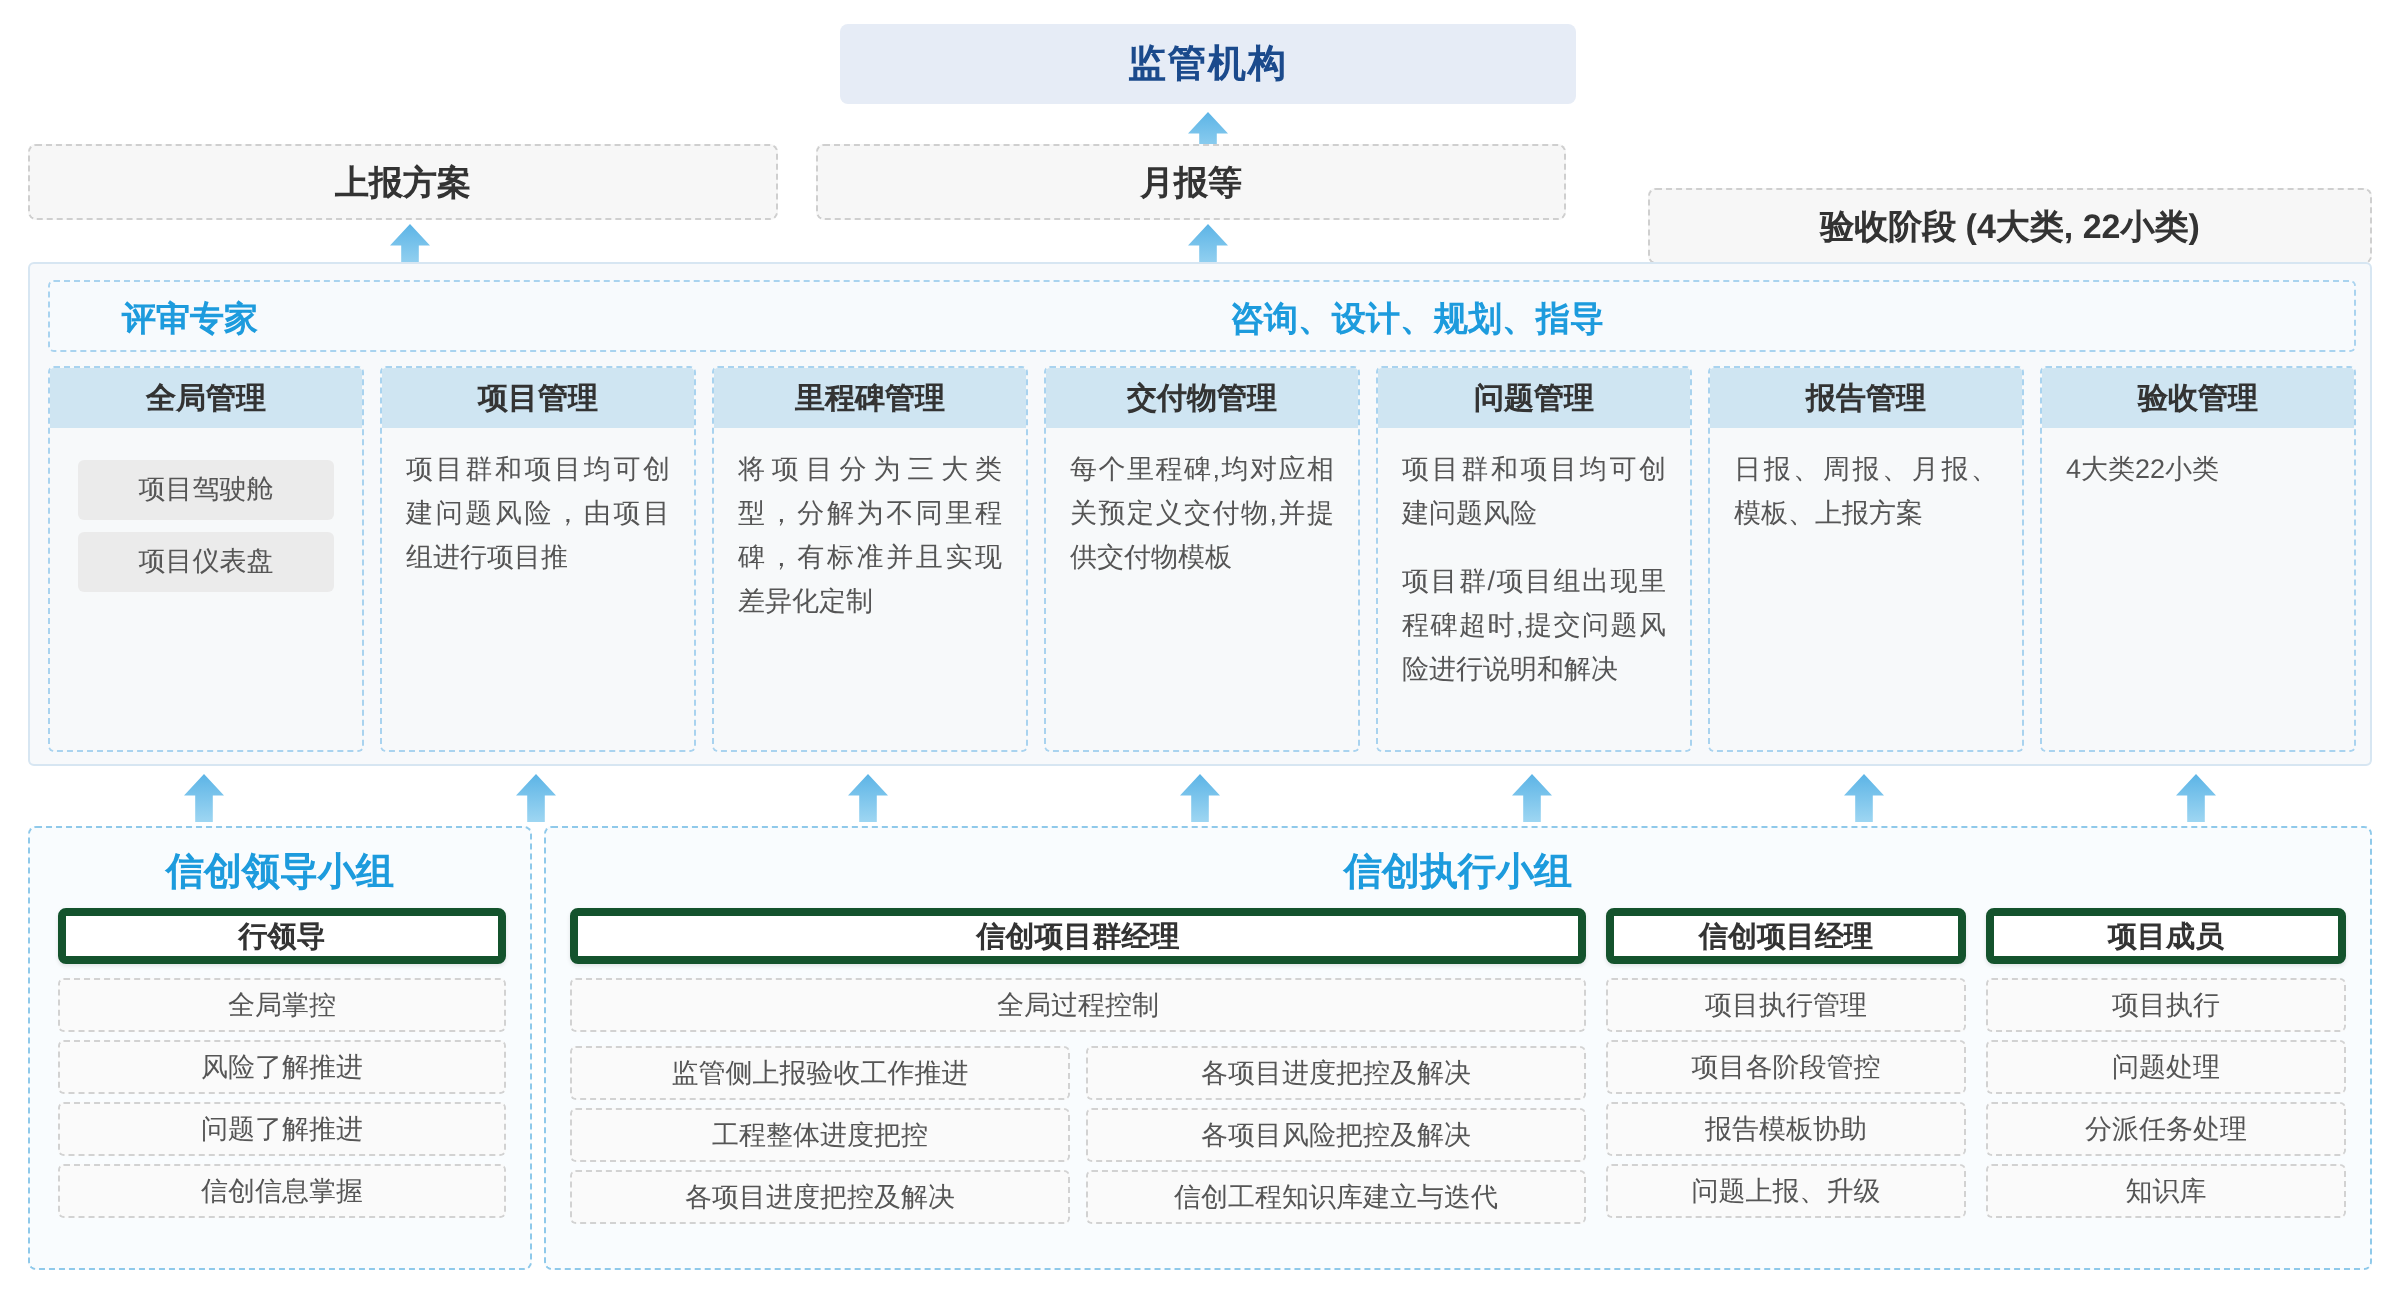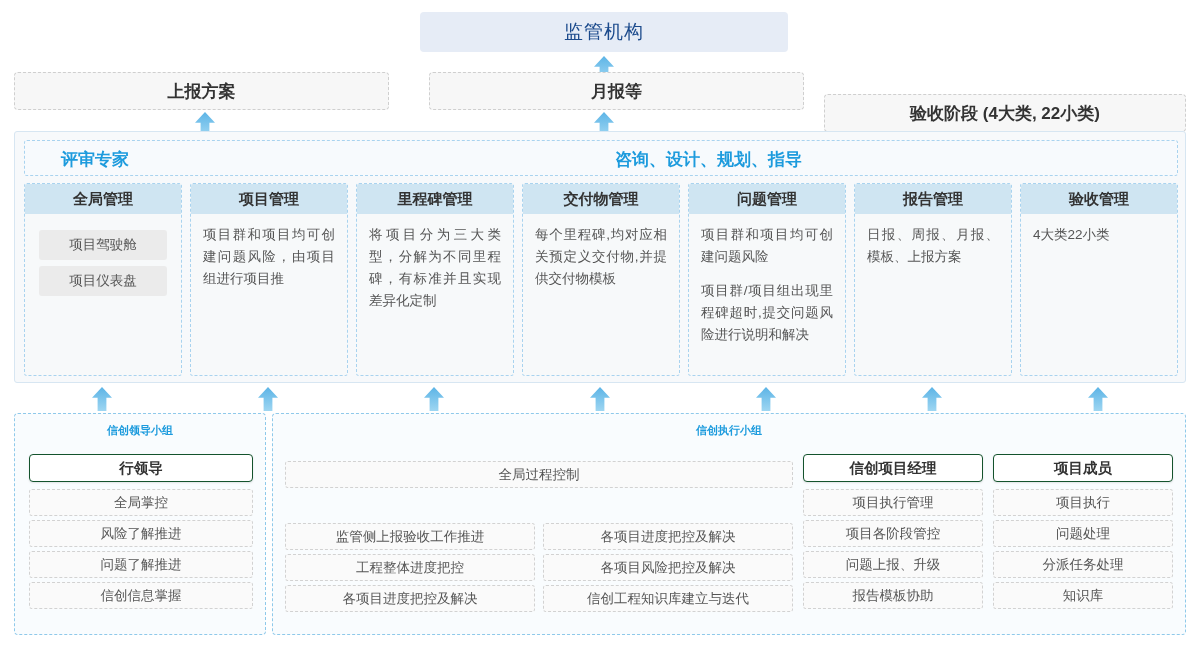--- a/index.html
+++ b/index.html
@@ -19,32 +19,32 @@
     border-radius:4px;
     display:flex;align-items:center;justify-content:center;
     box-sizing:border-box;
   }
 
   
   .regulator{
     position:absolute;left:420px;top:12px;width:368px;height:40px;
     background:#e6ecf6;border-radius:4px;
     display:flex;align-items:center;justify-content:center;
-    font-size:19px;font-weight:normal;color:#1b4a8c;
+    font-size:19px;font-weight:bold;color:#1b4a8c;
     letter-spacing:1px;
   }
 
   
   .report-row{position:absolute;left:14px;top:72px;width:1172px;height:38px;}
   .report-box{
     position:absolute;top:0;height:38px;
     font-size:17px;font-weight:bold;color:#333;
   }
   .rb0{left:0px;width:375px;}
-  .rb1{left:415px;width:375px;}
+  .rb1{left:394px;width:375px;}
   .rb2{left:810px;width:362px;margin-top:22px;}
 
   
   .arrow{
     position:absolute;width:20px;height:24px;
     background:linear-gradient(180deg,#5cb4e6 0%,#9ed6f2 100%);
     clip-path:polygon(50% 0%,100% 45%,72% 45%,72% 100%,28% 100%,28% 45%,0% 45%);
   }
 
   
@@ -91,25 +91,25 @@
     position:absolute;left:14px;top:413px;width:252px;height:222px;
     border:1px dashed #8fc9ea;border-radius:4px;background:#f9fcfe;
     box-sizing:border-box;
   }
   .exec-grp{
     position:absolute;left:272px;top:413px;width:914px;height:222px;
     border:1px dashed #8fc9ea;border-radius:4px;background:#f9fcfe;
     box-sizing:border-box;
   }
   .grp-title{
-    position:absolute;top:9px;font-size:11px;font-weight:bold;color:#1d9bdd;
+    position:absolute;top:9px;font-size:19px;font-weight:bold;color:#1d9bdd;
     width:100%;text-align:center;
   }
   .role-head{
-    background:#ffffff;border:1px solid #14532d;border-radius:4px;
+    background:#ffffff;border:4px solid #14532d;border-radius:4px;
     height:28px;display:flex;align-items:center;justify-content:center;
     font-size:14.5px;font-weight:bold;color:#333;
     box-shadow:0 1px 2px rgba(0,0,0,.10);
     box-sizing:border-box;
   }
   .task{
     border:1px dashed #d2d2d2;border-radius:3px;background:#fafafa;
     height:27px;display:flex;align-items:center;justify-content:center;
     font-size:13.5px;color:#555;box-sizing:border-box;
   }
@@ -220,39 +220,40 @@
       <div class="task">风险了解推进</div>
       <div class="task">问题了解推进</div>
       <div class="task">信创信息掌握</div>
     </div>
   </div>
 
   <div class="exec-grp">
     <div class="grp-title">信创执行小组</div>
 
     <div class="stack" style="left:12px;top:40px;width:508px;">
+      <div class="role-head">信创项目群经理</div>
       <div class="task" style="margin-top:7px;">全局过程控制</div>
     </div>
     <div class="stack" style="left:12px;top:109px;width:250px;">
       <div class="task" style="margin-top:0;">监管侧上报验收工作推进</div>
       <div class="task">工程整体进度把控</div>
       <div class="task">各项目进度把控及解决</div>
     </div>
     <div class="stack" style="left:270px;top:109px;width:250px;">
       <div class="task" style="margin-top:0;">各项目进度把控及解决</div>
       <div class="task">各项目风险把控及解决</div>
       <div class="task">信创工程知识库建立与迭代</div>
     </div>
 
     <div class="stack" style="left:530px;top:40px;width:180px;">
       <div class="role-head">信创项目经理</div>
       <div class="task" style="margin-top:7px;">项目执行管理</div>
       <div class="task">项目各阶段管控</div>
+      <div class="task">报告模板协助</div>
       <div class="task">问题上报、升级</div>
-      <div class="task">报告模板协助</div>
     </div>
 
     <div class="stack" style="left:720px;top:40px;width:180px;">
       <div class="role-head">项目成员</div>
       <div class="task" style="margin-top:7px;">项目执行</div>
       <div class="task">问题处理</div>
       <div class="task">分派任务处理</div>
       <div class="task">知识库</div>
     </div>
   </div>

